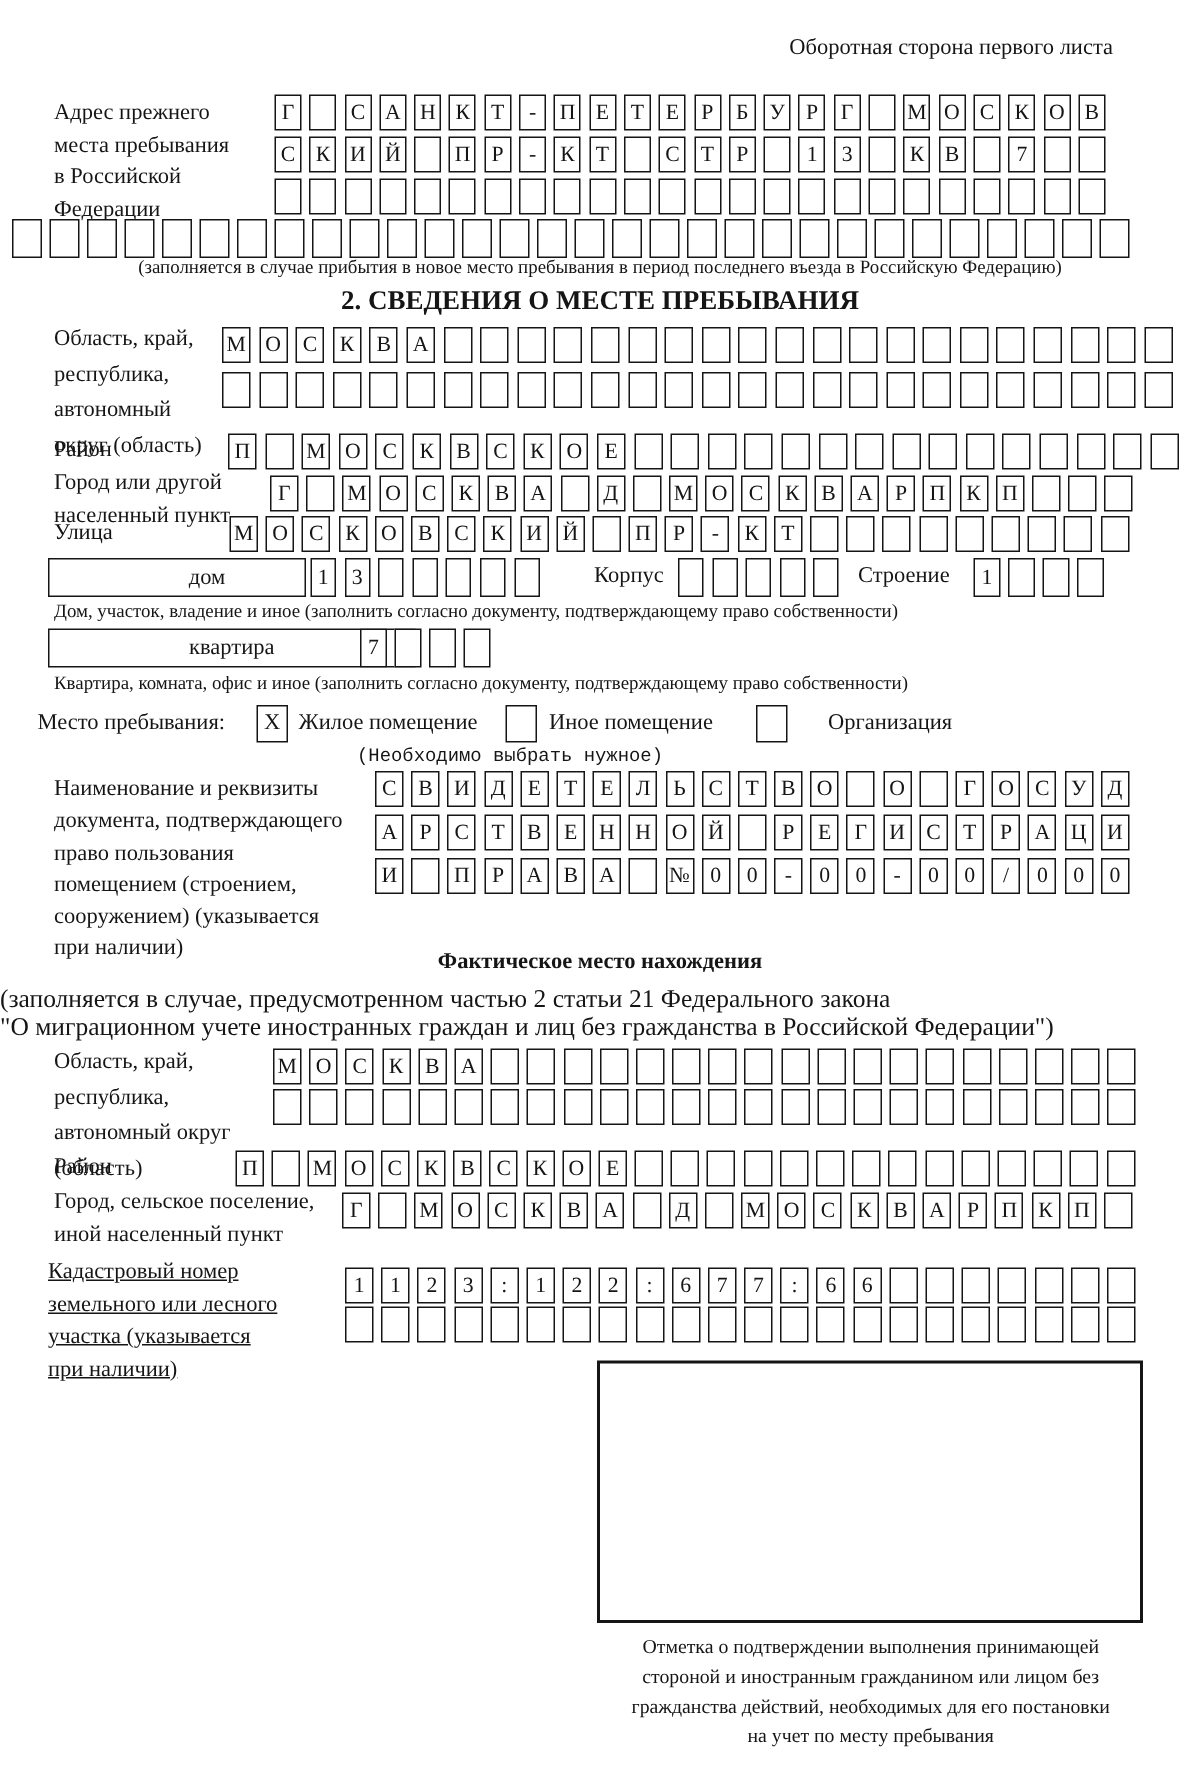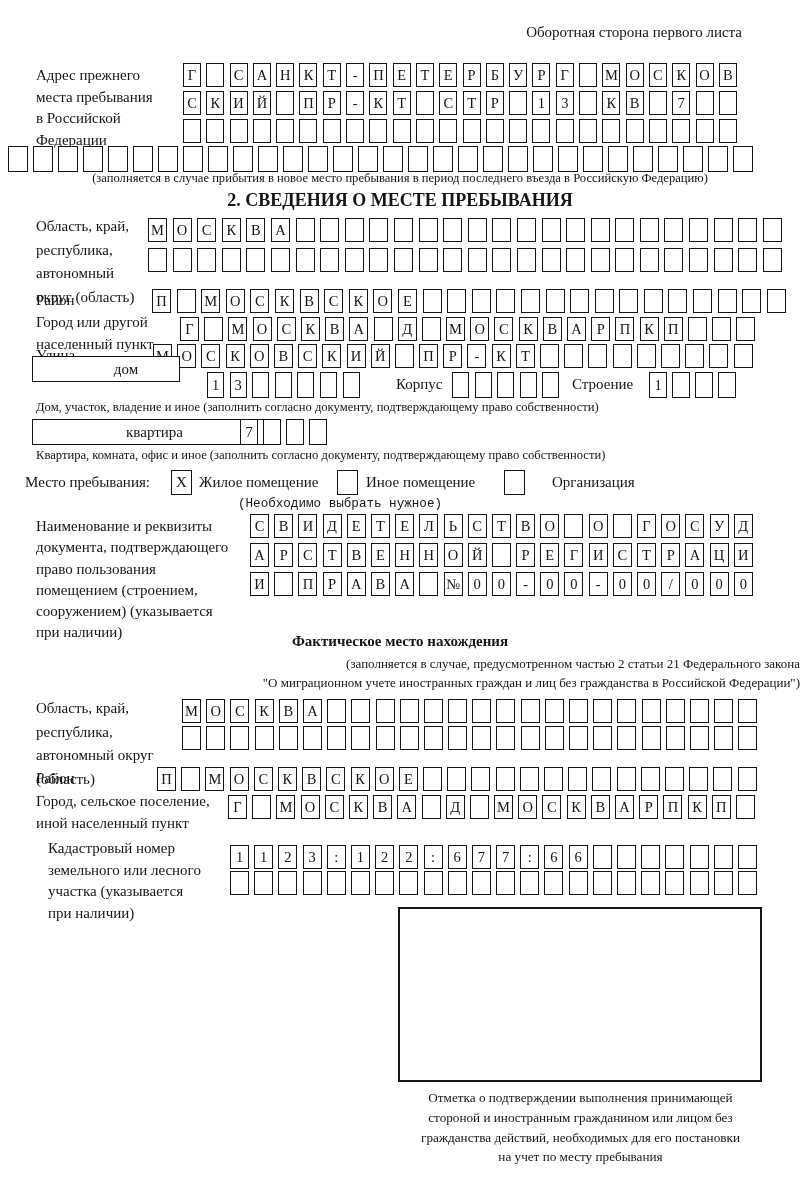--- a/index.html
+++ b/index.html
@@ -33,21 +33,21 @@
     position:absolute;box-sizing:border-box;width:21px;height:25px;border:1.6px solid #151515;
     display:flex;align-items:center;justify-content:center;font-size:15px;background:#fff;
   }
   .inline-lbl{position:absolute;font-size:15px;}
   .stamp{
     position:absolute;box-sizing:border-box;border:2px solid #151515;background:#fff;
   }
   .stamp-cap{
     position:absolute;font-size:13.2px;line-height:19.8px;text-align:center;white-space:pre-line;
   }
-  .note2{position:absolute;left:0;right:0;text-align:right;font-size:13px;}
+  .note2{position:absolute;left:0;right:0;text-align:left;font-size:17px;}
 </style>
 </head>
 <body>
 
 <div class="abs" style="right:58px;top:24px;font-size:15px;">Оборотная сторона первого листа</div>
 
 <div class="lbl" style="left:36px;top:65px;">Адрес прежнего
 места пребывания
 в Российской
 Федерации</div>
@@ -309,21 +309,21 @@
     <span class="c"></span>
     <span class="c"></span>
     <span class="c"></span>
     <span class="c"></span>
     <span class="c"></span>
     <span class="c"></span>
     <span class="c"></span>
     <span class="c"></span>
   </div>
 
-<div class="wbox" style="left:32px;top:356px;width:148px;padding-left:40px;">дом</div>
+<div class="wbox" style="left:32px;top:372px;width:172px;padding-left:40px;">дом</div>
 <div class="cr pD" style="left:207px;top:372px;">
     <span class="c">1</span>
     <span class="c">3</span>
     <span class="c"></span>
     <span class="c"></span>
     <span class="c"></span>
     <span class="c"></span>
     <span class="c"></span>
   </div>
 <div class="inline-lbl" style="left:396px;top:376px;">Корпус</div>
@@ -547,21 +547,21 @@
     <span class="c">К</span>
     <span class="c">В</span>
     <span class="c">А</span>
     <span class="c">Р</span>
     <span class="c">П</span>
     <span class="c">К</span>
     <span class="c">П</span>
     <span class="c"></span>
   </div>
 
-<div class="lbl" style="left:48px;top:838px;line-height:21.5px;">Кадастровый номер
+<div class="lbl" style="left:32px;top:838px;line-height:21.5px;text-decoration:underline;">Кадастровый номер
 земельного или лесного
 участка (указывается
 при наличии)</div>
 <div class="cr pC" style="left:230px;top:845px;">
     <span class="c">1</span>
     <span class="c">1</span>
     <span class="c">2</span>
     <span class="c">3</span>
     <span class="c">:</span>
     <span class="c">1</span>

